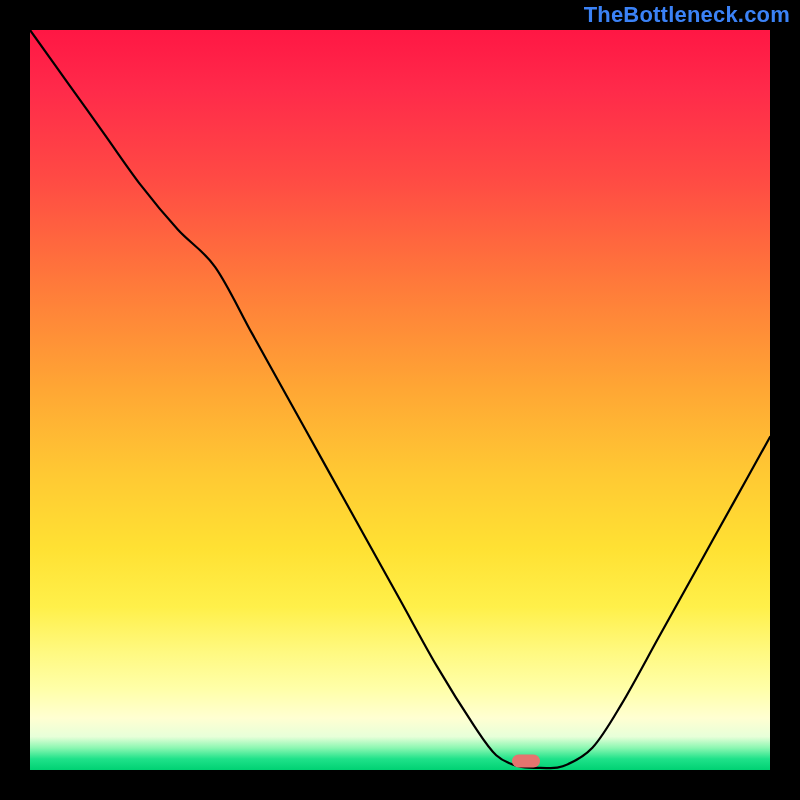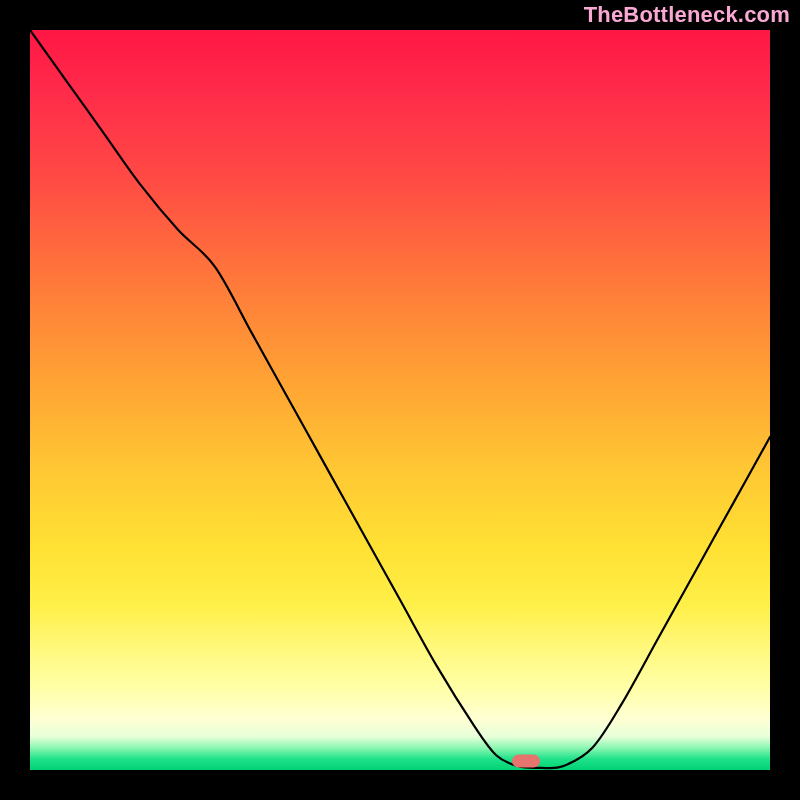--- a/index.html
+++ b/index.html
@@ -10,21 +10,21 @@
     height: 800px;
     background: #000;
   }
   .watermark {
     position: absolute;
     top: 2px;
     right: 10px;
     font-family: Arial, Helvetica, sans-serif;
     font-size: 22px;
     font-weight: 600;
-    color: #f9a8d4;
+    color: #3b82f6;
     letter-spacing: 0.2px;
     z-index: 10;
   }
   .plot-area {
     position: absolute;
     left: 30px;
     top: 30px;
     width: 740px;
     height: 740px;
   }

